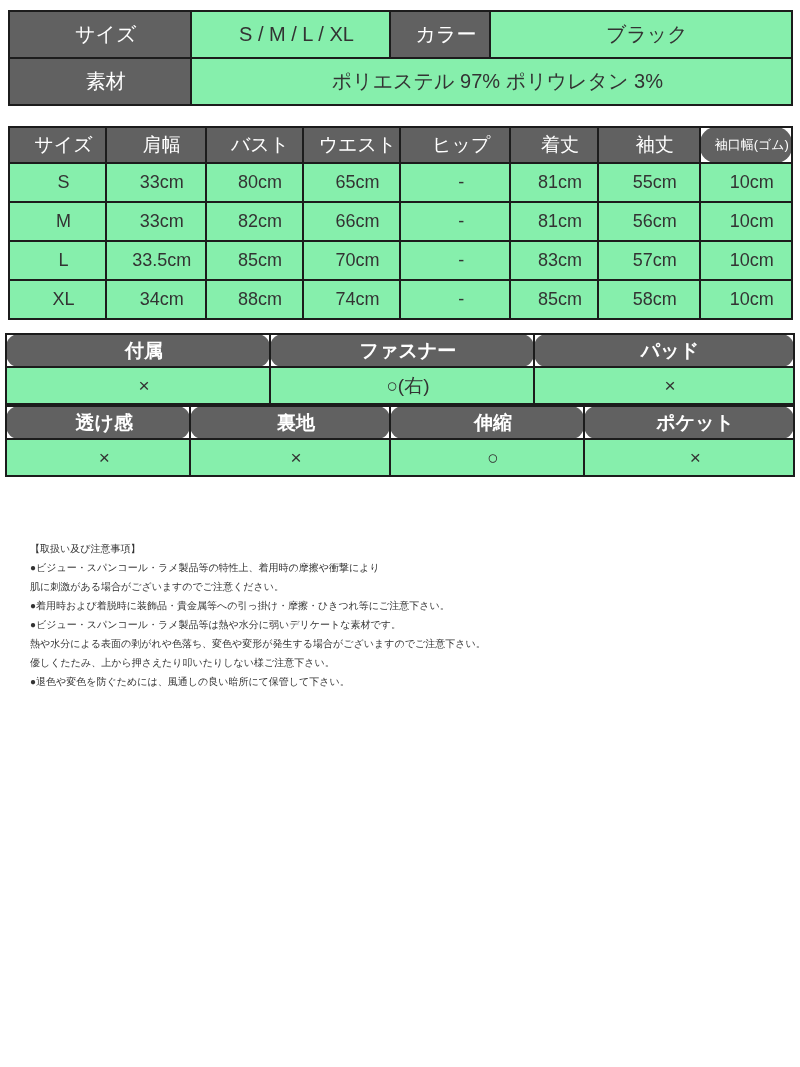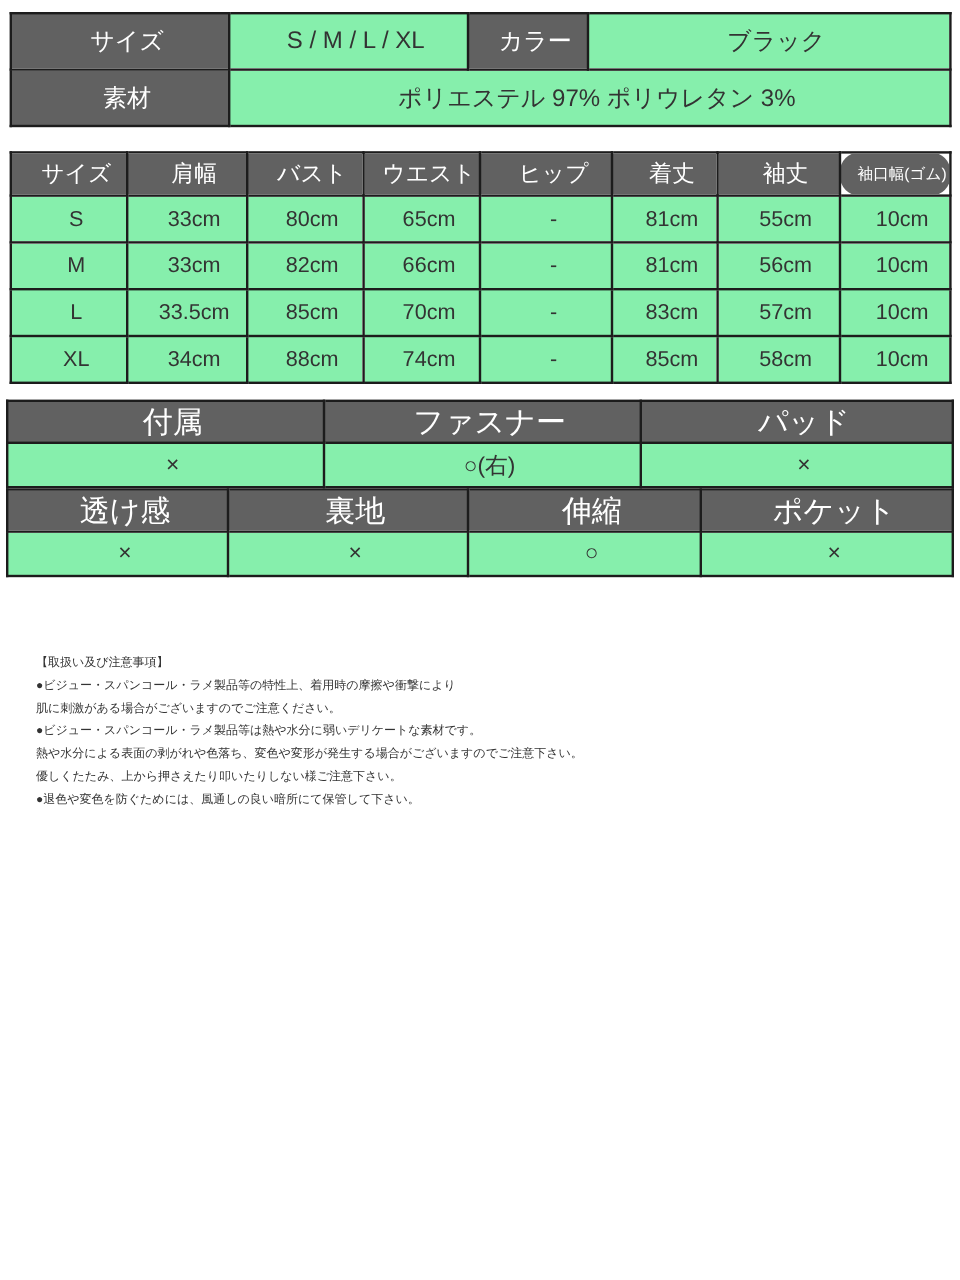--- a/index.html
+++ b/index.html
@@ -51,21 +51,21 @@
   .meas-table thead th.small-head { font-size: 13px; border-radius: 16px; }
   .meas-table tbody td { height: 39px; }
 
   
   .feat-table {
     width: 790px;
     margin-left: 5px;
     font-size: 18px;
   }
   .feat-table.first { margin-top: 13px; }
-  .feat-table th { height: 33px; font-weight: normal; font-size: 25px; }
+  .feat-table th { height: 33px; font-weight: bold; font-size: 19px; border-radius: 13px; }
   .feat-table td { height: 37px; font-size: 19px; }
 
   
   .notes {
     margin: 62px 0 0 30px;
     font-size: 10px;
     line-height: 19px;
     color: #333333;
     white-space: nowrap;
   }
@@ -204,19 +204,20 @@
         <td>○</td>
         <td>×</td>
       </tr>
     </tbody>
   </table>
 
   <div class="notes">
     <p>【取扱い及び注意事項】</p>
     <p>●ビジュー・スパンコール・ラメ製品等の特性上、着用時の摩擦や衝撃により</p>
     <p>肌に刺激がある場合がございますのでご注意ください。</p>
+    <p>●着用時および着脱時に装飾品・貴金属等への引っ掛け・摩擦・ひきつれ等にご注意下さい。</p>
     <p>●ビジュー・スパンコール・ラメ製品等は熱や水分に弱いデリケートな素材です。</p>
     <p>熱や水分による表面の剥がれや色落ち、変色や変形が発生する場合がございますのでご注意下さい。</p>
     <p>優しくたたみ、上から押さえたり叩いたりしない様ご注意下さい。</p>
     <p>●退色や変色を防ぐためには、風通しの良い暗所にて保管して下さい。</p>
   </div>
 
 </div>
 
 </body></html>

